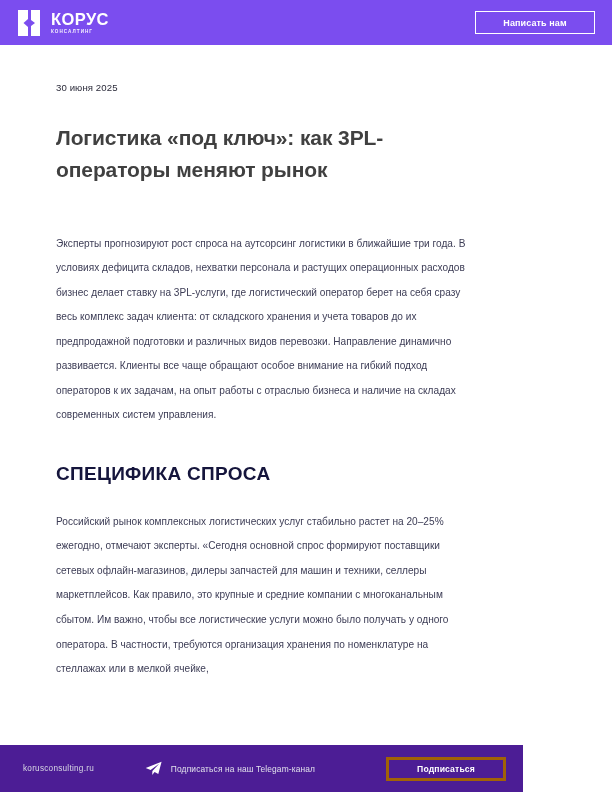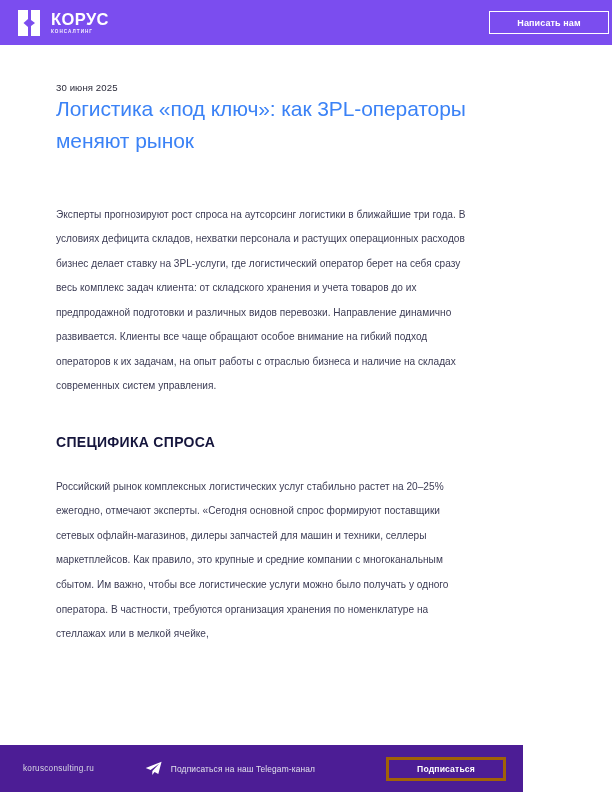--- a/index.html
+++ b/index.html
@@ -19,21 +19,21 @@
   
   .header {
     position: absolute;
     top: 0; left: 0;
     width: 612px;
     height: 45px;
     background: #7B4DEF;
     display: flex;
     align-items: center;
     justify-content: space-between;
-    padding: 0 3px 0 17px;
+    padding: 0 17px 0 17px;
   }
 
   .logo {
     display: flex;
     align-items: center;
     gap: 7px;
   }
 
   .logo-mark {
     width: 27px;
@@ -91,40 +91,41 @@
   }
 
   .date {
     margin-top: 37px;
     font-size: 9.6px;
     color: #2B2B3A;
     letter-spacing: 0.1px;
   }
 
   .article-title {
+    margin-top: 29px;
     font-size: 21px;
-    font-weight: normal;
-    color: #3b82f6;
+    font-weight: bold;
+    color: #404040;
     line-height: 1.52;
     letter-spacing: -0.1px;
     max-width: 420px;
   }
 
   .paragraph {
     margin-top: 46px;
     font-size: 10.1px;
     color: #3C3C55;
     line-height: 2.43;
     letter-spacing: 0.02px;
     text-align: left;
   }
 
   .section-heading {
     margin-top: 35px;
-    font-size: 14px;
+    font-size: 19px;
     font-weight: bold;
     color: #15153C;
     letter-spacing: 0.3px;
   }
 
   .section-heading + .paragraph {
     margin-top: 25px;
   }
 
   

